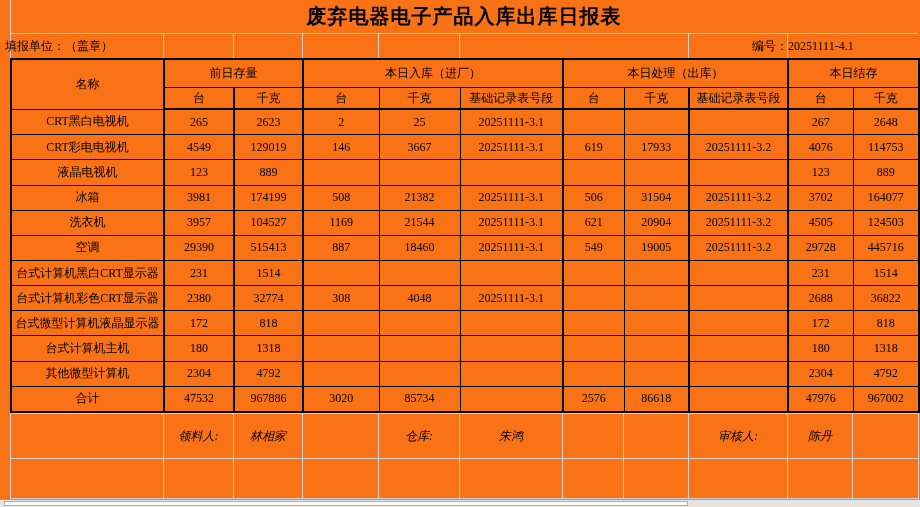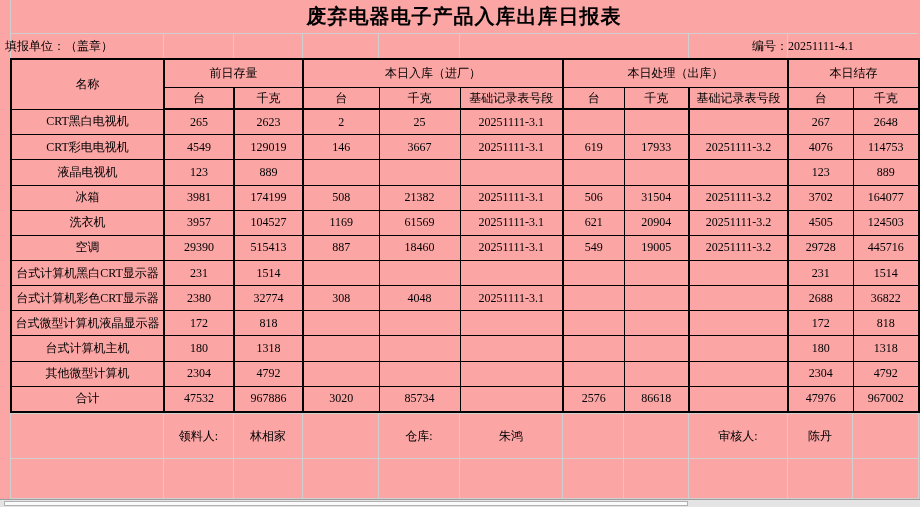--- a/index.html
+++ b/index.html
@@ -1,16 +1,16 @@
 <!DOCTYPE html>
 <html><head>
 <meta charset="utf-8">
 <style>
   html,body{margin:0;padding:0;background:#fff;}
-  #screen{position:relative;width:920px;height:507px;background:#fca5a5;overflow:hidden;
+  #screen{position:relative;width:920px;height:507px;background:#f97316;overflow:hidden;
           font-family:"Liberation Serif","DejaVu Serif",serif;color:#000;}
 
   
   .title{position:absolute;left:10px;top:0;width:908px;height:33px;line-height:33px;
          text-align:center;font-size:20px;font-weight:bold;letter-spacing:1px;white-space:nowrap;}
 
   
   .info-text{position:absolute;top:35px;height:15px;line-height:22px;font-size:12px;white-space:nowrap;}
   .gridline{position:absolute;background:#d0d0d0;}
 
@@ -24,21 +24,21 @@
   tr.grp th{height:27px;}
   tr.sub th{height:20px;border-bottom-width:2px !important;}
   tr.data td{height:22px;}
 
   
   .sigwrap{position:absolute;left:10px;top:413px;width:908px;height:86px;}
   table.sig{border-collapse:collapse;table-layout:fixed;width:908px;height:100%;}
   table.sig td{border:1px solid #d0d0d0;padding:0;text-align:center;vertical-align:middle;
          font-size:12px;white-space:nowrap;overflow:hidden;}
   table.sig{border:1px solid #d0d0d0;border-top:none;}
-  tr.sig1 td{height:44px;}
+  tr.sig1 td{height:44px;font-style:italic;}
   tr.sig2 td{height:39px;}
 
   
   .scroll-track{position:absolute;left:0;top:499px;width:920px;height:8px;background:#e4e4e4;
          border-top:1px solid #9e9e9e;box-sizing:border-box;}
   .scroll-thumb{position:absolute;left:4px;top:501px;width:684px;height:5px;background:#fbfbfb;
          border:1px solid #b0b0b0;box-sizing:border-box;}
 </style>
 </head>
 <body>
@@ -147,21 +147,21 @@
             <td class="thick-r">31504</td>
             <td class="thick-r">20251111-3.2</td>
             <td>3702</td>
             <td>164077</td>
           </tr>
           <tr class="data">
             <td class="thick-r">洗衣机</td>
             <td class="thick-r">3957</td>
             <td class="thick-r">104527</td>
             <td>1169</td>
-            <td>61569</td>
+            <td>21544</td>
             <td class="thick-r">20251111-3.1</td>
             <td>621</td>
             <td class="thick-r">20904</td>
             <td class="thick-r">20251111-3.2</td>
             <td>4505</td>
             <td>124503</td>
           </tr>
           <tr class="data">
             <td class="thick-r">空调</td>
             <td class="thick-r">29390</td>

